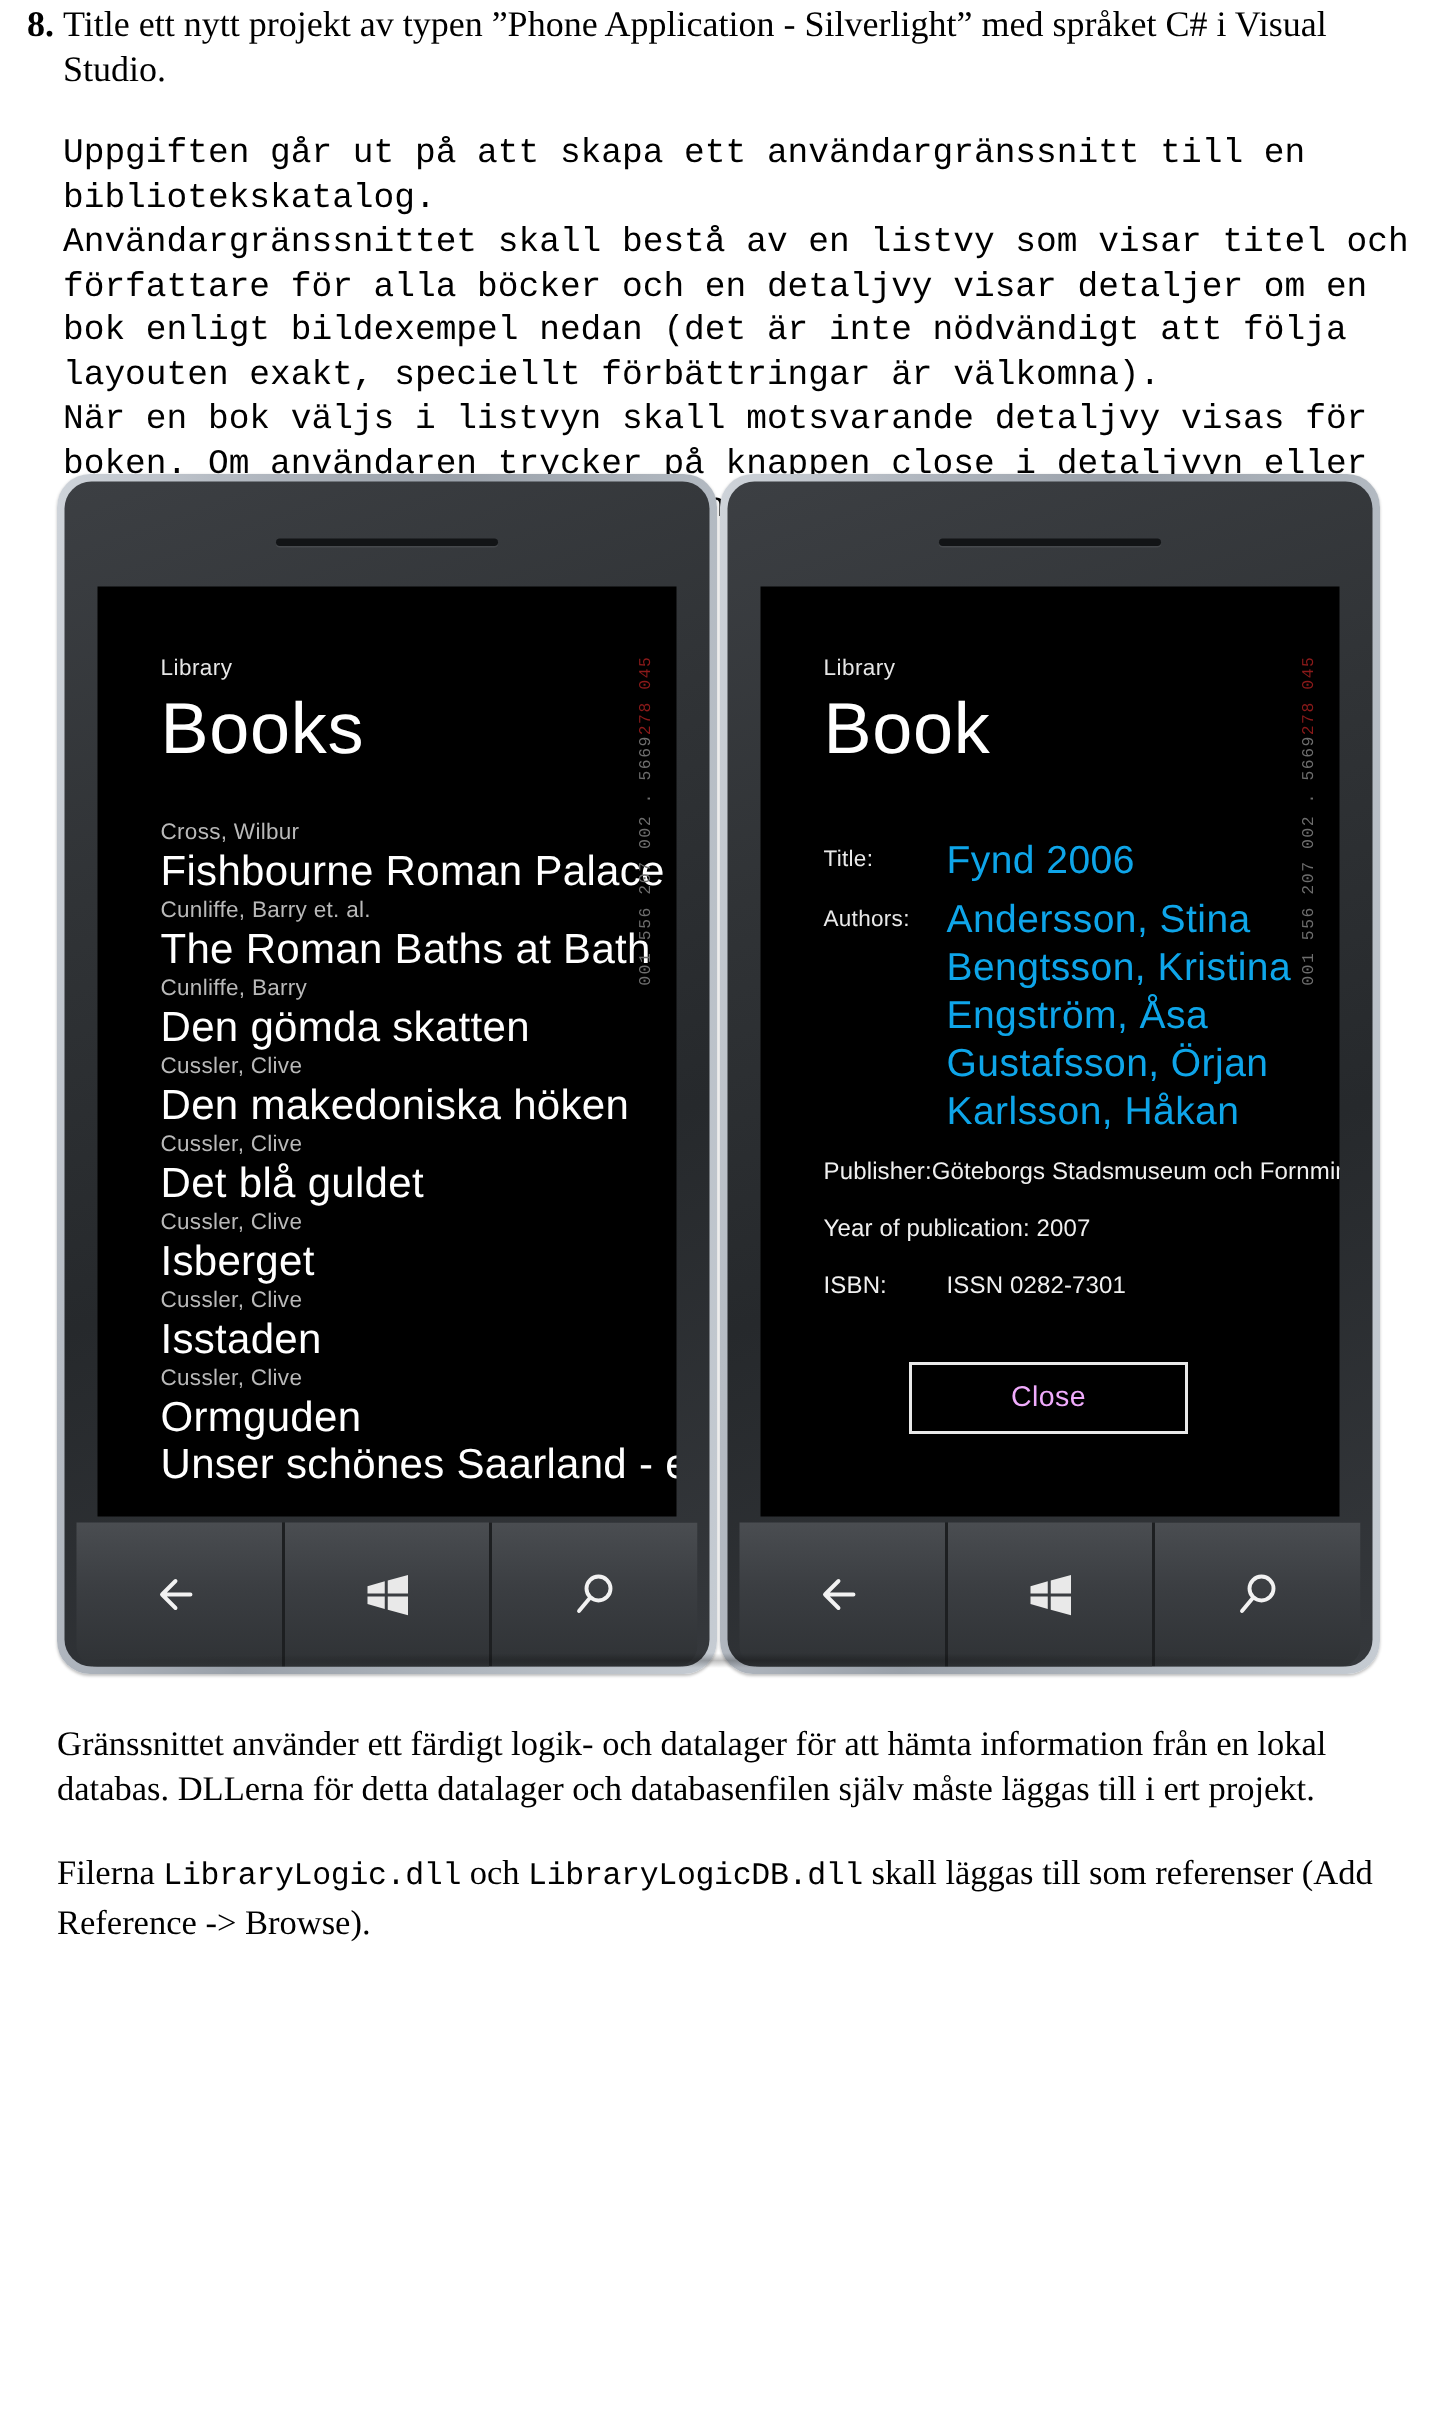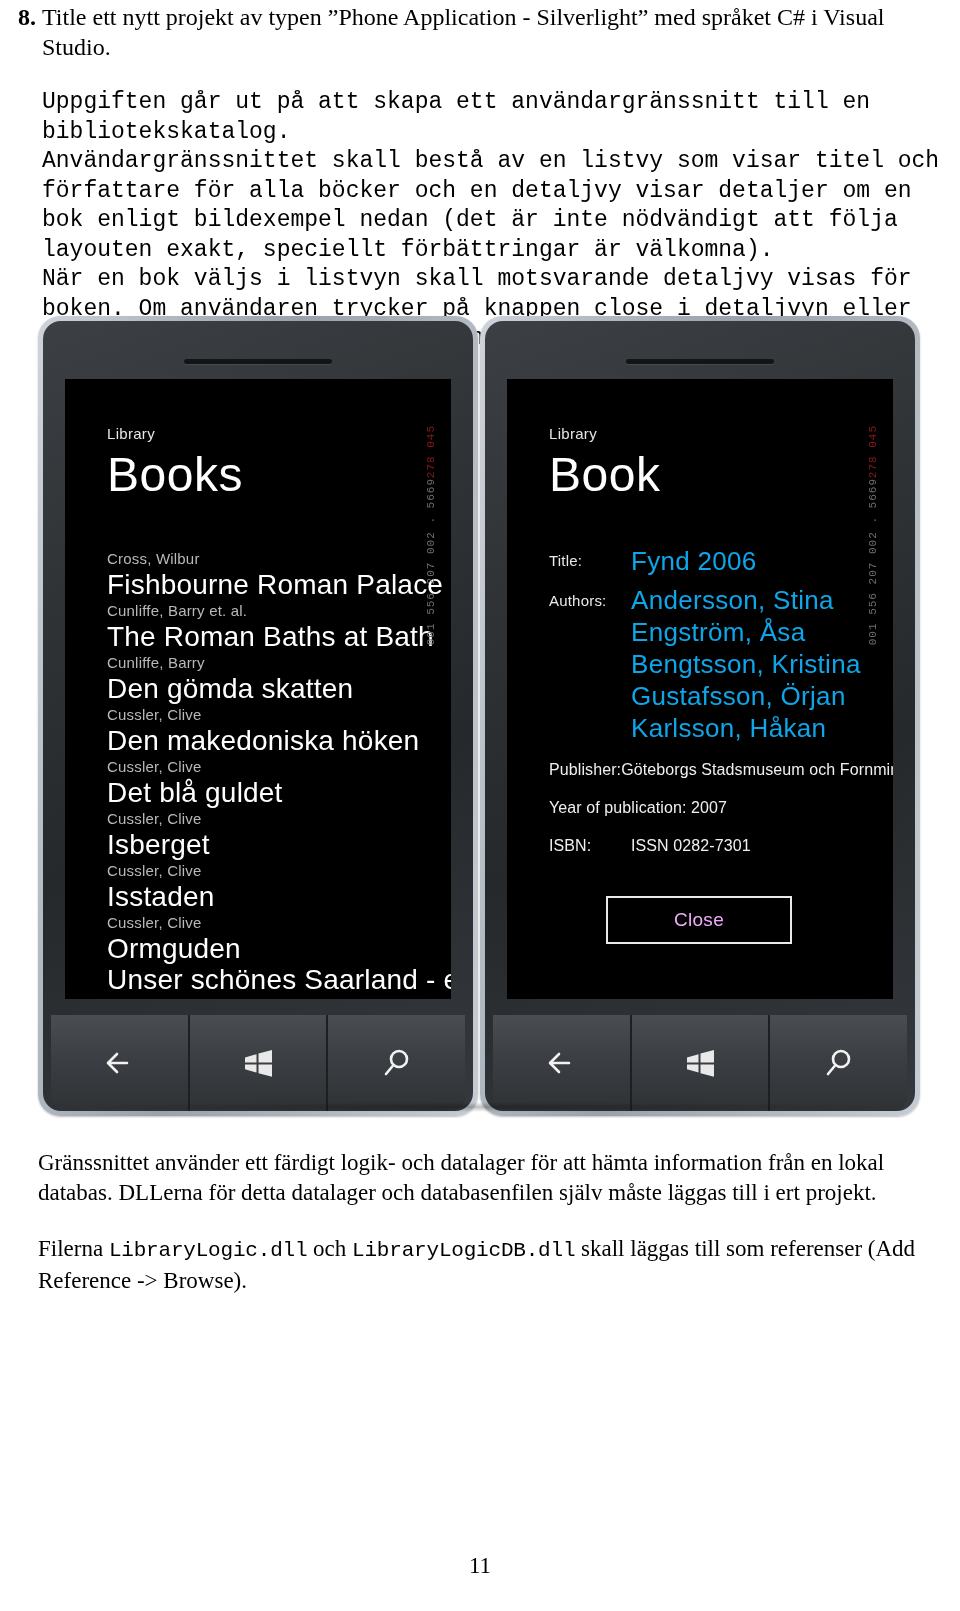--- a/index.html
+++ b/index.html
@@ -67,39 +67,39 @@
   }
   
   .speaker{
     position:absolute; left:50%; top:38px; transform:translateX(-50%);
     width:148px; height:5px; border-radius:3px;
     background:#121416;
     box-shadow:0 1px 0 rgba(255,255,255,.08);
   }
   
   .screen{
-    position:absolute; left:22px; top:58px; right:22px;
+    position:absolute; left:22px; top:70px; right:22px;
     height:620px;
     background:#000;
     overflow:hidden;
   }
   .screen-inner{
     position:absolute; left:0; top:0; right:0; bottom:0;
     padding:46px 0 0 42px;
     color:#fff;
     font-family:"Liberation Sans", sans-serif;
   }
   .app-head{ font-size:15px; color:#e6e6e6; letter-spacing:.3px; }
   .app-title{
     font-size:48px; font-weight:300; line-height:58px;
     margin-top:4px; letter-spacing:.5px; color:#fff;
   }
 
   
-  .book-list{ margin-top:44px; }
+  .book-list{ margin-top:28px; }
   .book-author{
     font-size:15px; color:#b9b9b9; line-height:21px; letter-spacing:.2px;
   }
   .book-title{
     font-size:28px; color:#fff; line-height:31px; font-weight:300;
     letter-spacing:.2px; white-space:nowrap;
   }
 
   
   .detail{ margin-top:40px; }
@@ -274,22 +274,22 @@
             <div class="detail">
               <div class="drow">
                 <div class="dlabel">Title:</div>
                 <div class="dvalue">Fynd  2006</div>
               </div>
 
               <div class="drow authors" style="">
                 <div class="dlabel">Authors:</div>
                 <div>
                   <div class="dvalue author-line">Andersson, Stina</div>
+                  <div class="dvalue author-line">Bengtsson, Kristina</div>
                   <div class="dvalue author-line">Engström, Åsa</div>
-                  <div class="dvalue author-line">Bengtsson, Kristina</div>
                   <div class="dvalue author-line">Gustafsson, Örjan</div>
                   <div class="dvalue author-line">Karlsson, Håkan</div>
                 </div>
               </div>
 
               <div class="dline">Publisher:Göteborgs Stadsmuseum och Fornminne</div>
               <div class="dline">Year of publication:  2007</div>
 
               <div class="dline" style="display:flex;">
                 <span style="width:82px; flex:0 0 82px;">ISBN:</span>
@@ -338,15 +338,14 @@
   </div>
 
   <div class="doc-block" style="left:38px; top:1148px; width:898px;">
     <div class="para">Gränssnittet använder ett färdigt logik- och datalager för att hämta information från en lokal databas. DLLerna för detta datalager och databasenfilen själv måste läggas till i ert projekt.</div>
     <div class="gap"></div>
     <div class="para">
       <span>Filerna </span><span class="mono">LibraryLogic.dll</span><span> och </span><span class="mono">LibraryLogicDB.dll</span><span> skall läggas till som referenser (Add Reference -&gt; Browse).</span>
     </div>
   </div>
 
-  <div class="footer-num">11</div>
 
 </div>
 
 </body></html>

